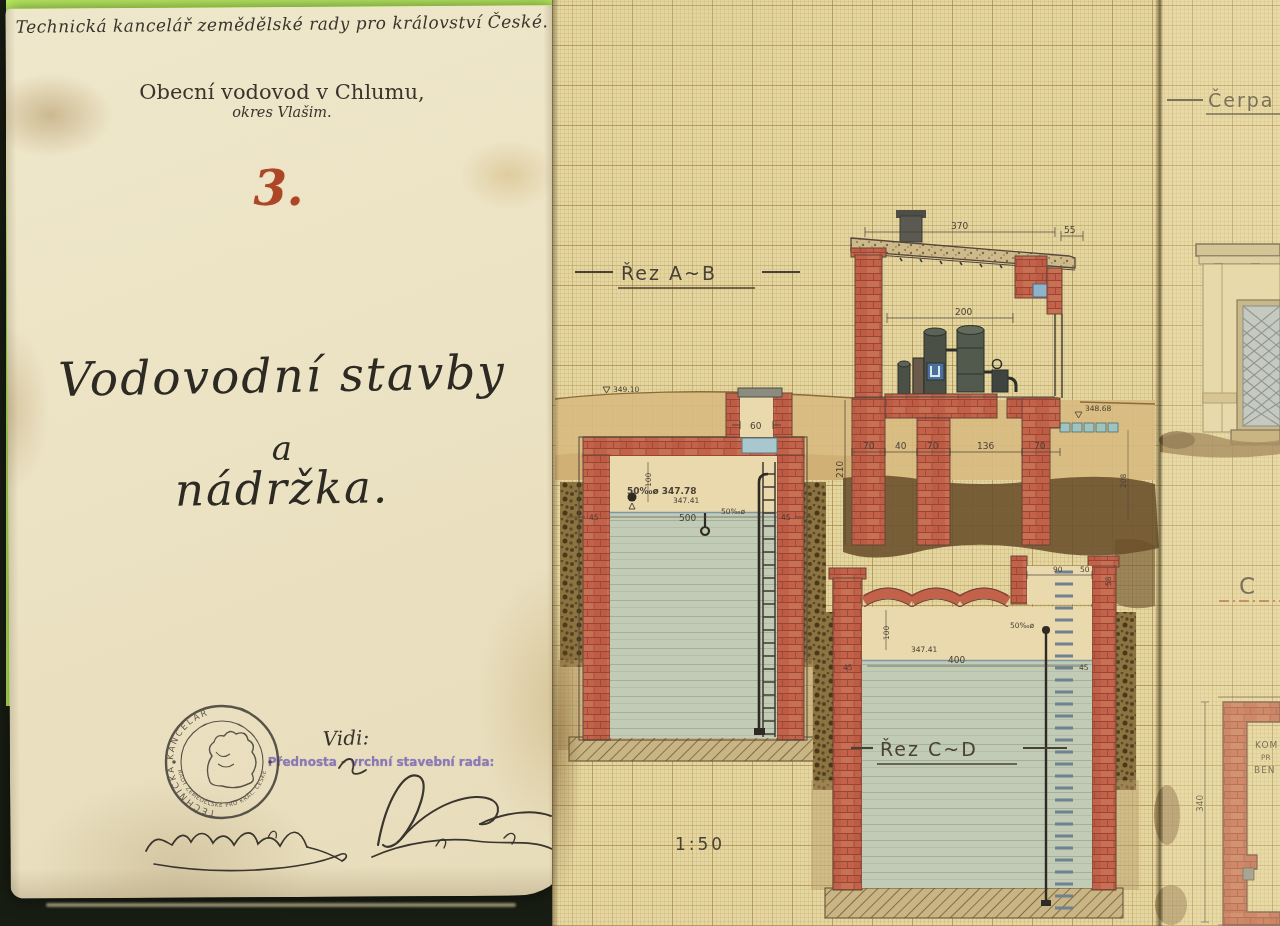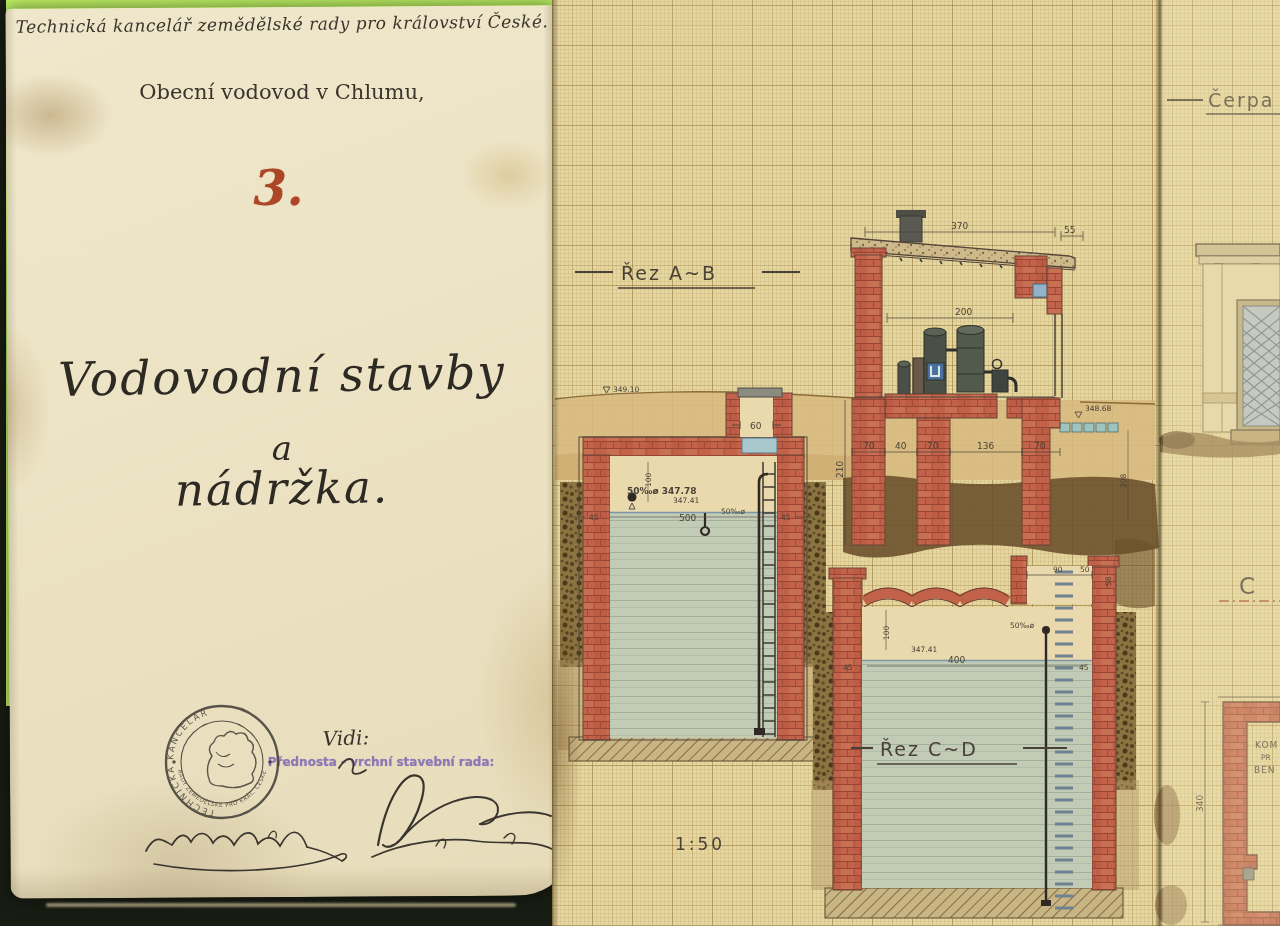--- a/index.html
+++ b/index.html
@@ -65,20 +65,21 @@
 </style>
 </head>
 <body>
 
 <div class="cover-area">
   <div class="cover-paper"></div>
   <div class="underpage-edge"></div>
 
   <div class="cov-text cov-header">Technická kancelář zemědělské rady pro království České.</div>
   <div class="cov-text cov-sub1">Obecní vodovod v Chlumu,</div>
+  <div class="cov-text cov-sub2">okres Vlašim.</div>
   <div class="cov-text cov-num">3.</div>
   <div class="cov-text cov-t1">Vodovodní stavby</div>
   <div class="cov-text cov-t2">a</div>
   <div class="cov-text cov-t3">nádržka.</div>
   <div class="cov-text cov-vidi">Vidi:</div>
   <div class="cov-text cov-purple">Přednosta - vrchní stavební rada:</div>
 
   <svg width="556" height="926" viewBox="0 0 556 926" style="position:absolute;left:0;top:0;">
     <g opacity="0.85">
       <circle cx="216" cy="762" r="56" fill="none" stroke="#403c36" stroke-width="2.4"></circle>

